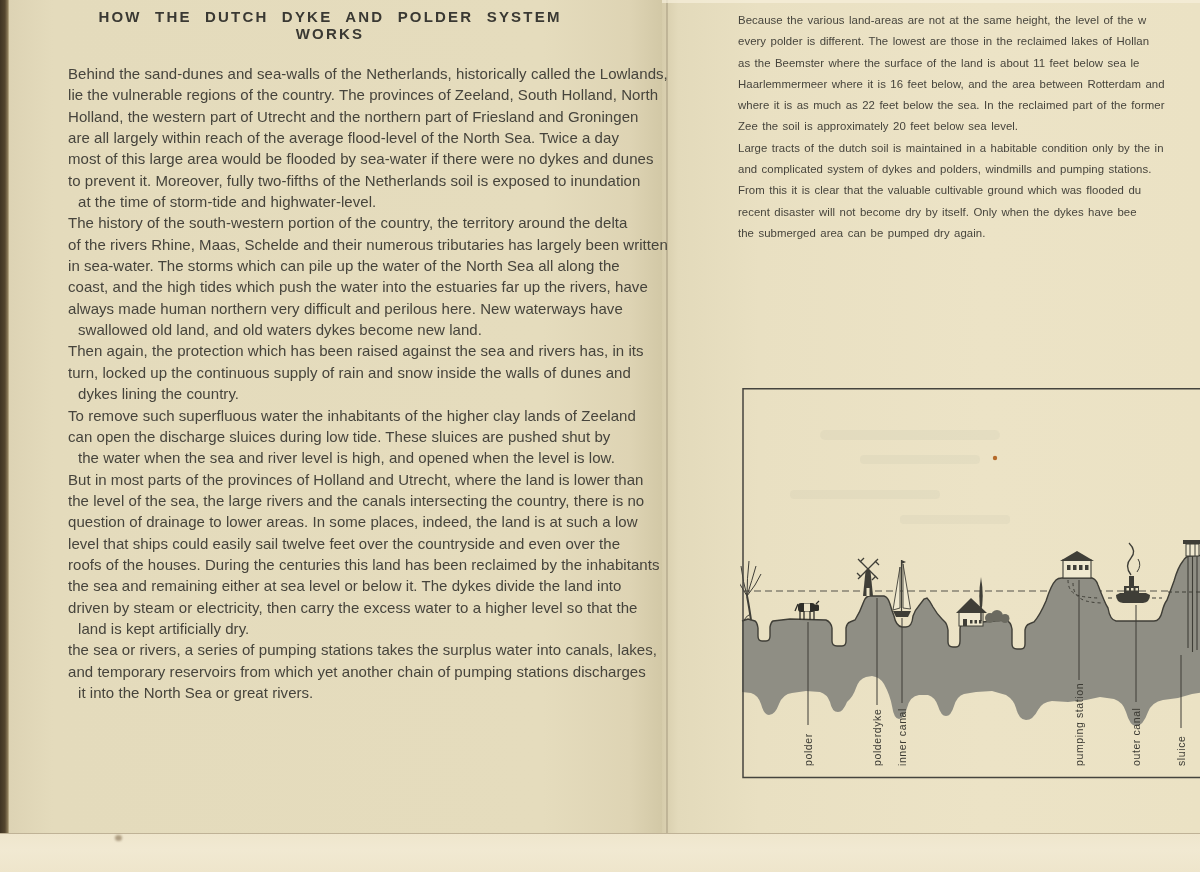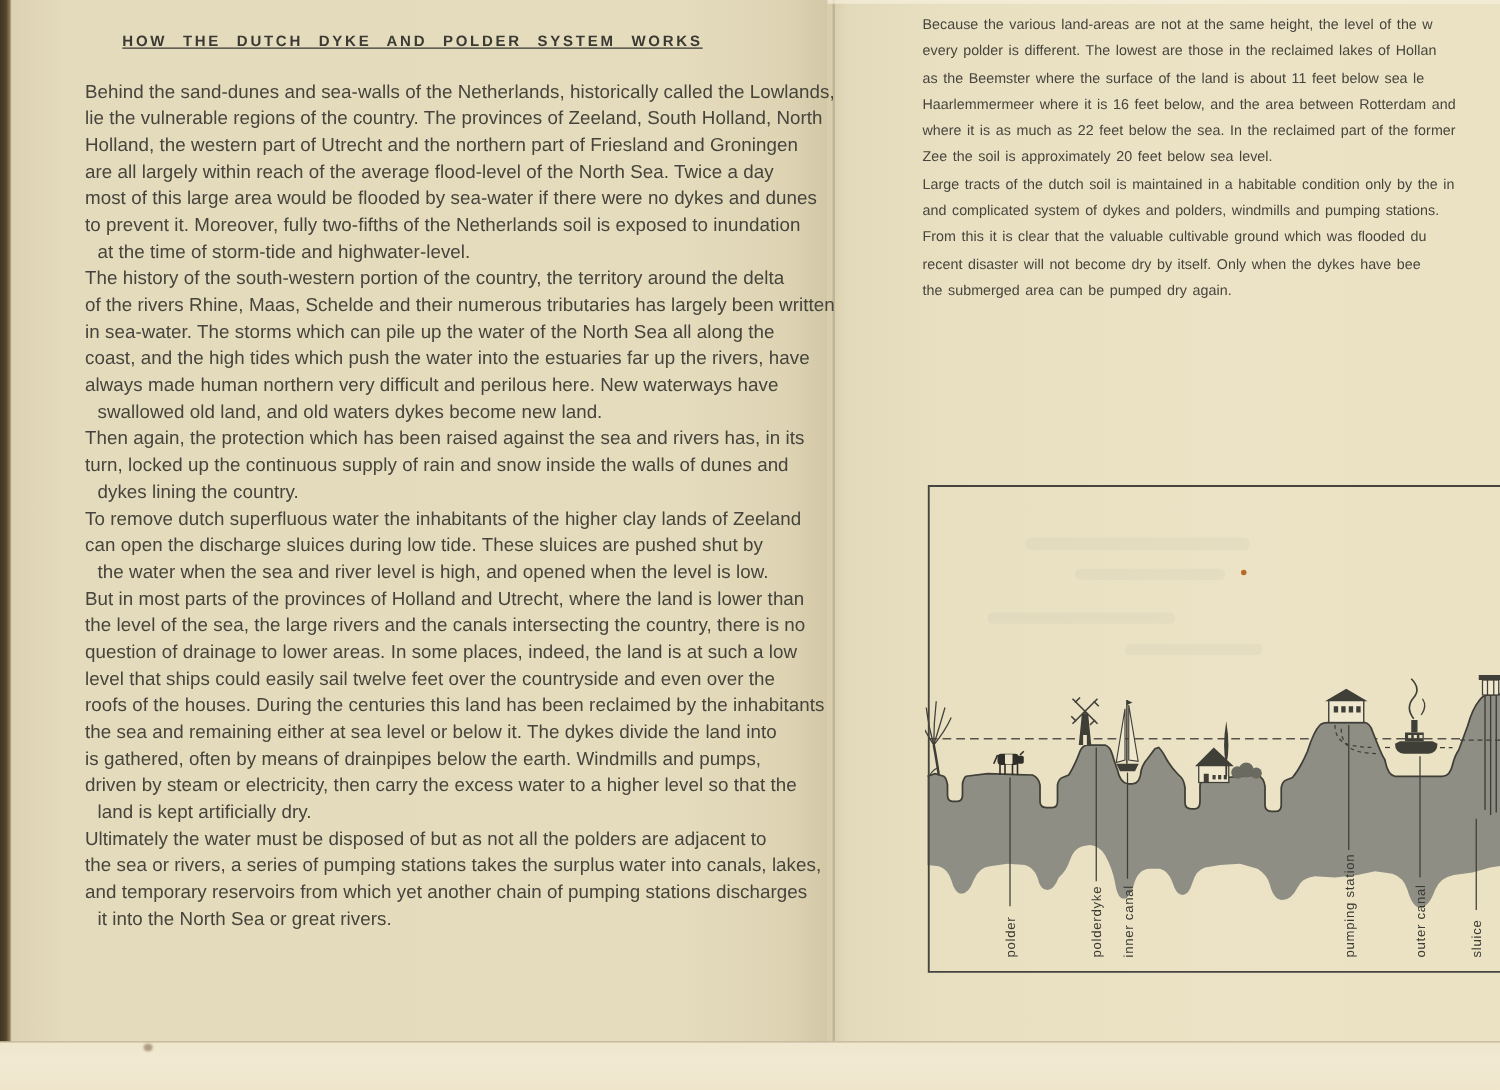--- a/index.html
+++ b/index.html
@@ -25,24 +25,23 @@
     background:linear-gradient(180deg,#efe6cd 0,#f1e9d2 40%,#eee5cb 100%);
     border-top:1px solid rgba(115,95,62,.38);
   }
   .smudge{
     position:absolute;left:115px;top:835px;width:7px;height:6px;border-radius:50%;
     background:rgba(92,66,36,.45);filter:blur(1px);
   }
   .top-edge-right{position:absolute;left:662px;top:0;width:538px;height:3px;background:rgba(246,239,220,.7);}
 
   .title{
-    position:absolute;left:68px;top:26px;width:524px;text-align:center;
-    font-size:12px;font-weight:bold;letter-spacing:2.2px;word-spacing:7px;
+    position:absolute;left:68px;top:8px;width:524px;text-align:center;
+    font-size:15px;font-weight:bold;letter-spacing:2.2px;word-spacing:7px;
     color:#3a3933;
-    text-decoration:underline;
   }
   .textblock-left{position:absolute;left:68px;top:63px;width:524px;color:#46443c;}
   .tline{
     height:21.35px;font-size:15px;line-height:21.35px;
     white-space:nowrap;text-align:justify;text-align-last:justify;
     letter-spacing:.05px;
   }
   .tline.last{text-align-last:left;margin-left:10px;}
 
   .textblock-right{position:absolute;left:738px;top:10px;width:470px;color:#46443c;}
@@ -86,37 +85,35 @@
       <div class="tline">coast, and the high tides which push the water into the estuaries far up the rivers, have</div>
       <div class="tline">always made human northern very difficult and perilous here. New waterways have</div>
       <div class="tline last">swallowed old land, and old waters dykes become new land.</div>
     </div>
     <div>
       <div class="tline">Then again, the protection which has been raised against the sea and rivers has, in its</div>
       <div class="tline">turn, locked up the continuous supply of rain and snow inside the walls of dunes and</div>
       <div class="tline last">dykes lining the country.</div>
     </div>
     <div>
-      <div class="tline">To remove dutch superfluous water the inhabitants of the higher clay lands of Zeeland</div>
+      <div class="tline">To remove such superfluous water the inhabitants of the higher clay lands of Zeeland</div>
       <div class="tline">can open the discharge sluices during low tide. These sluices are pushed shut by</div>
       <div class="tline last">the water when the sea and river level is high, and opened when the level is low.</div>
     </div>
     <div>
       <div class="tline">But in most parts of the provinces of Holland and Utrecht, where the land is lower than</div>
       <div class="tline">the level of the sea, the large rivers and the canals intersecting the country, there is no</div>
       <div class="tline">question of drainage to lower areas. In some places, indeed, the land is at such a low</div>
       <div class="tline">level that ships could easily sail twelve feet over the countryside and even over the</div>
       <div class="tline">roofs of the houses. During the centuries this land has been reclaimed by the inhabitants</div>
       <div class="tline">the sea and remaining either at sea level or below it. The dykes divide the land into</div>
-      <div class="tline">is gathered, often by means of drainpipes below the earth. Windmills and pumps,</div>
       <div class="tline">driven by steam or electricity, then carry the excess water to a higher level so that the</div>
       <div class="tline last">land is kept artificially dry.</div>
     </div>
     <div>
-      <div class="tline">Ultimately the water must be disposed of but as not all the polders are adjacent to</div>
       <div class="tline">the sea or rivers, a series of pumping stations takes the surplus water into canals, lakes,</div>
       <div class="tline">and temporary reservoirs from which yet another chain of pumping stations discharges</div>
       <div class="tline last">it into the North Sea or great rivers.</div>
     </div>
   </div>
 <div class="textblock-right" id="tbr">
     <div>
       <div class="rline">Because the various land-areas are not at the same height, the level of the w</div>
       <div class="rline">every polder is different. The lowest are those in the reclaimed lakes of Hollan</div>
       <div class="rline">as the Beemster where the surface of the land is about 11 feet below sea le</div>

